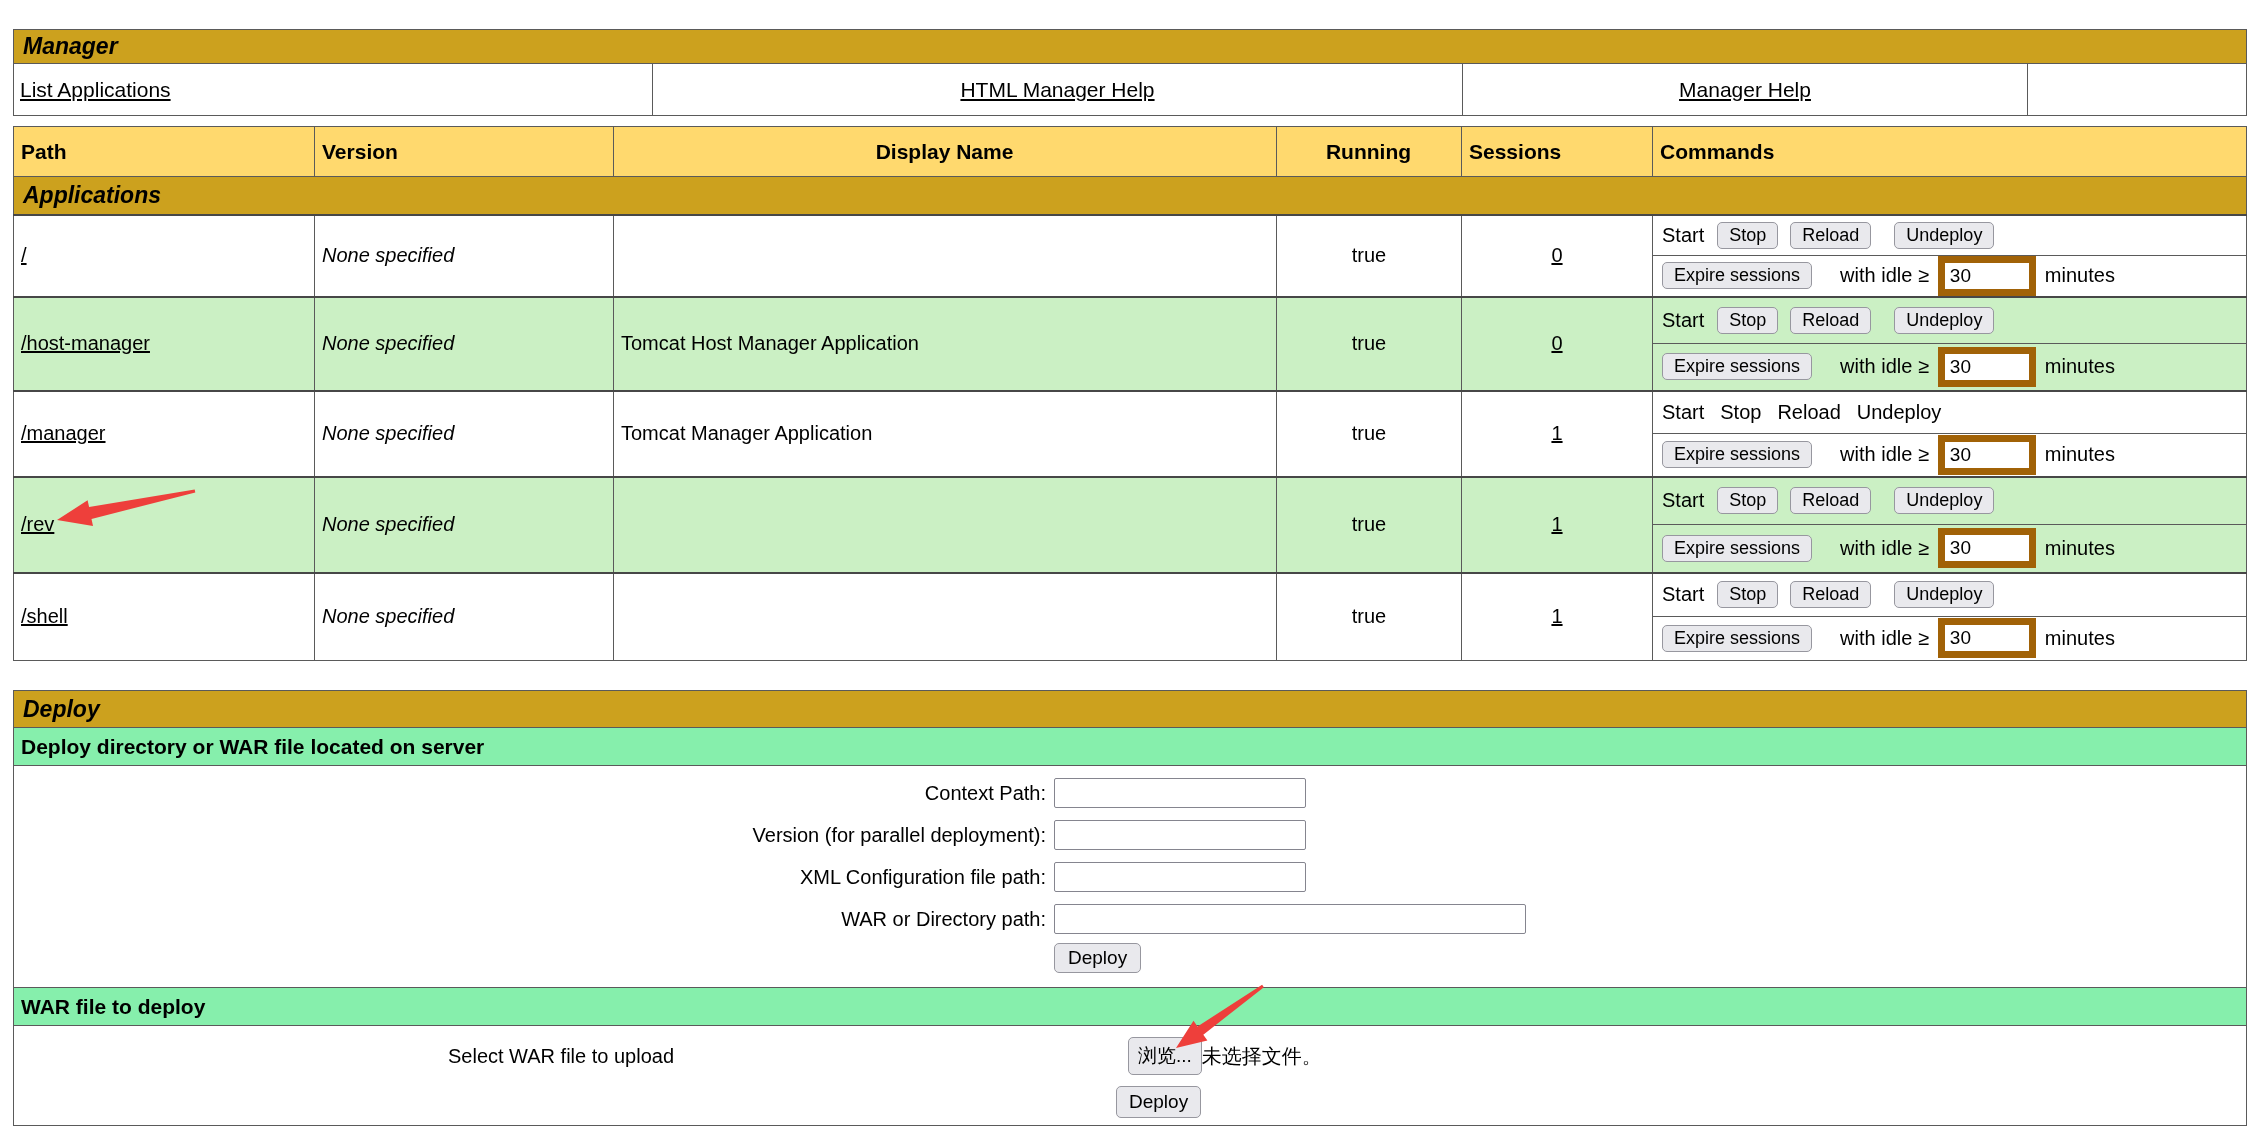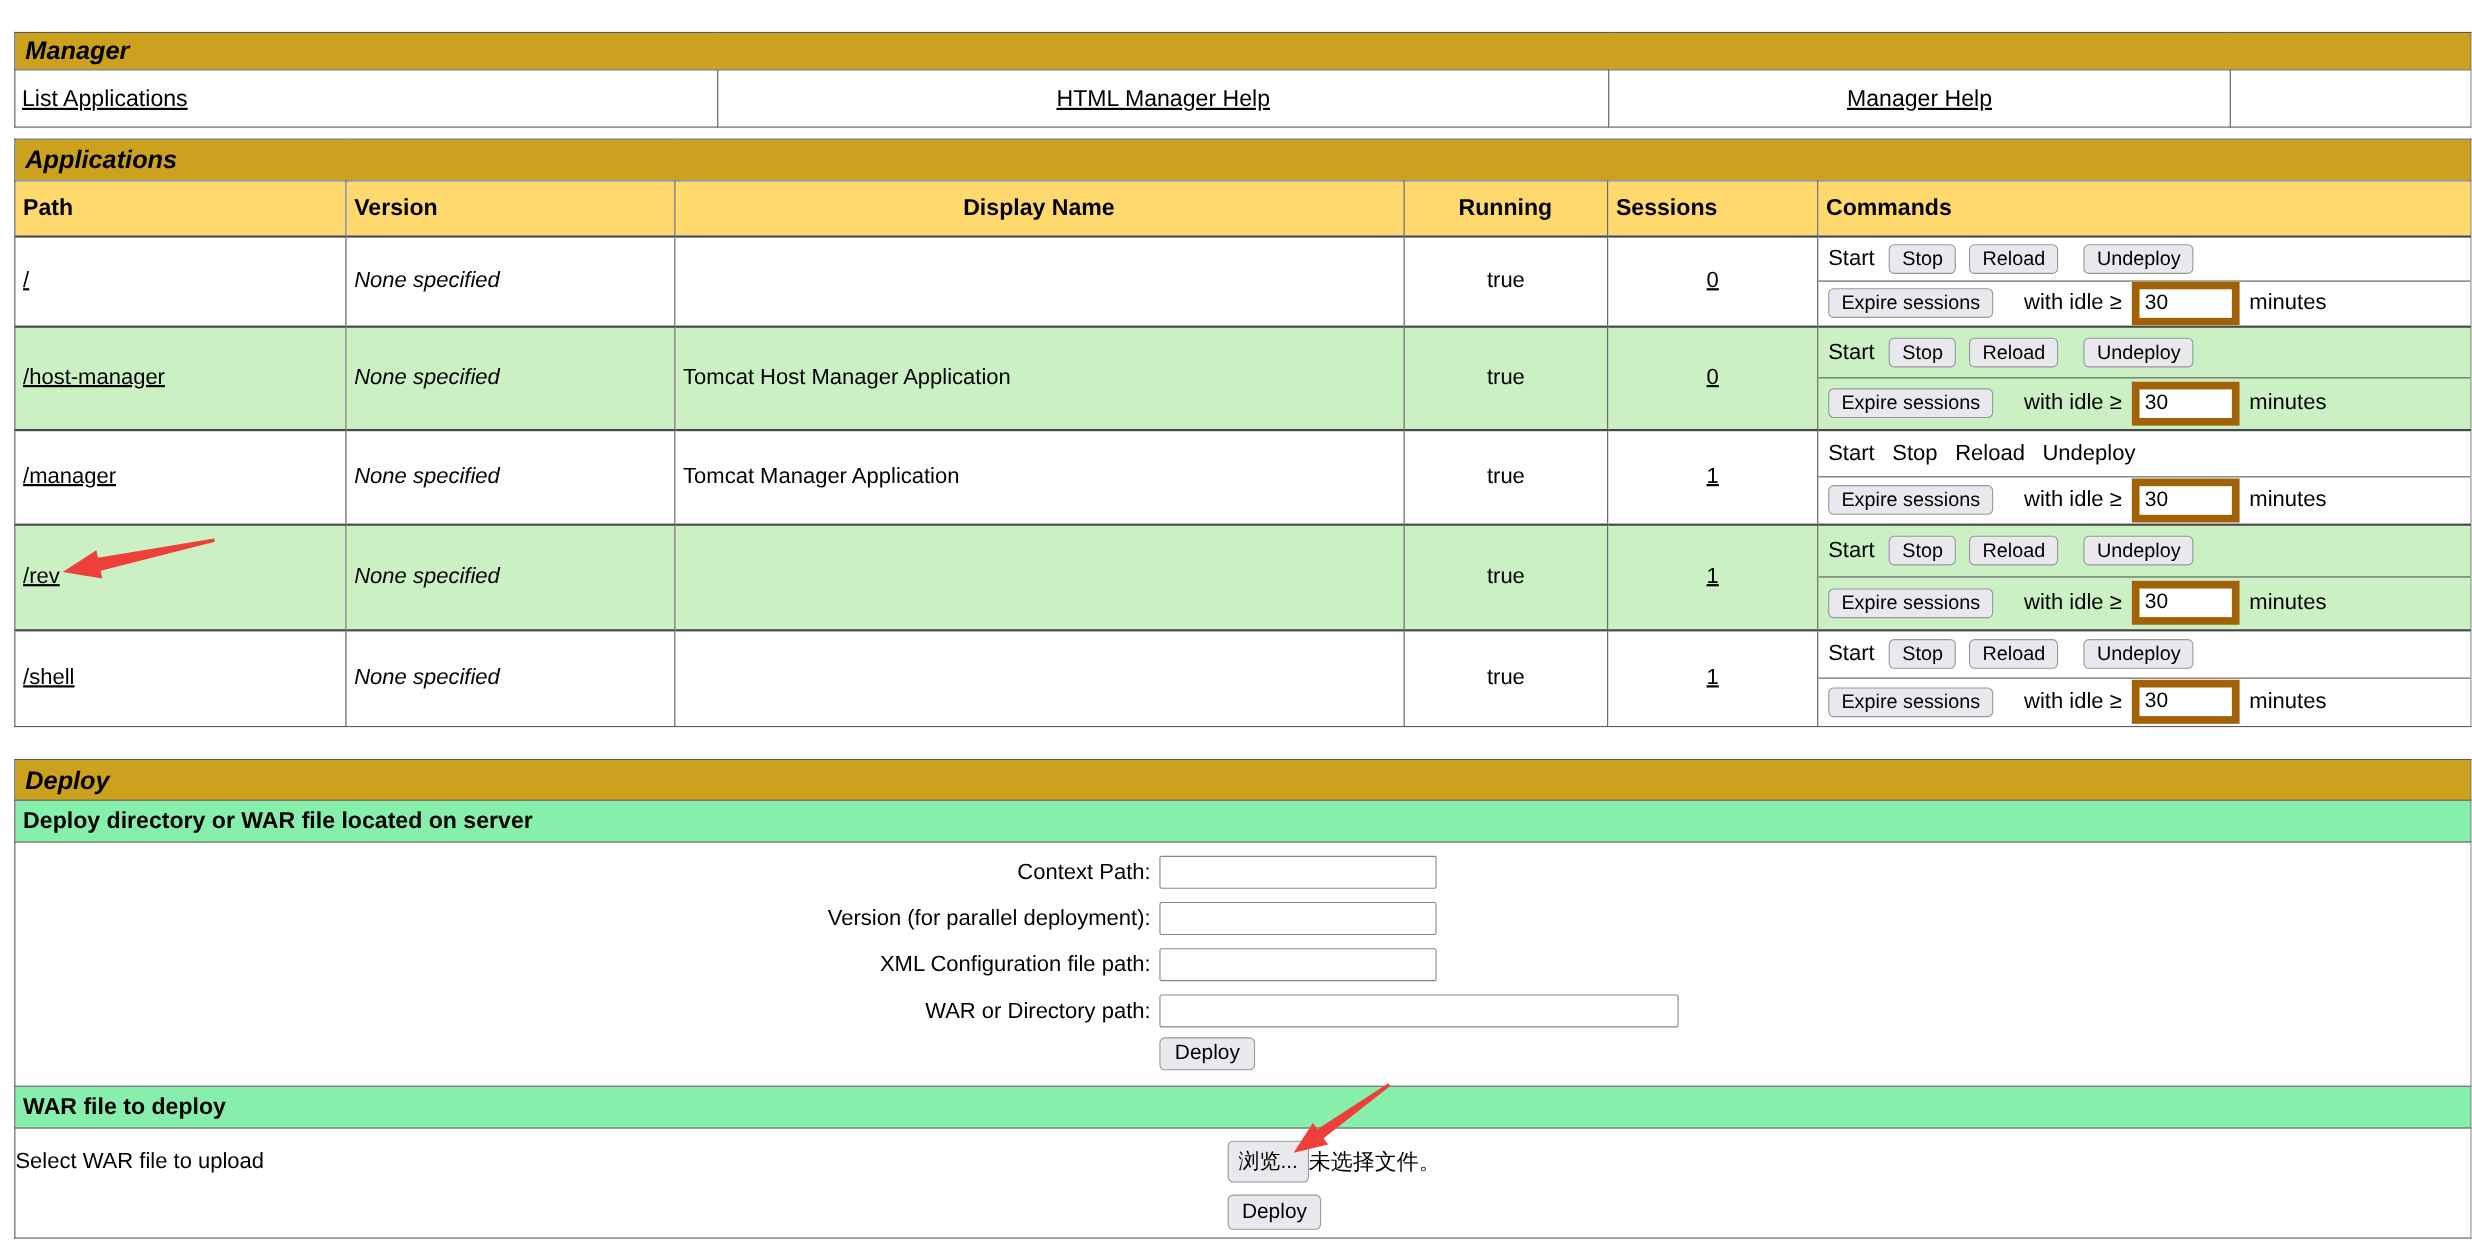--- a/index.html
+++ b/index.html
@@ -35,21 +35,21 @@
   .wi{margin-left:16px;}
   .tbl3{position:absolute;left:13px;top:690px;width:2234px;}
   .form-cell{padding:6px 0 0 0;vertical-align:top;margin-top:32px;}
   .form-row{display:flex;align-items:center;height:42px;}
   .form-row .flabel{flex:0 0 1032px;text-align:right;margin-right:8px;}
   .txt-in{width:240px;height:28px;border:1px solid #85858f;border-radius:2px;font-family:inherit;font-size:19px;padding:0 5px;}
   .txt-in.wide{width:460px;}
   .deploy-btn{margin-left:1040px;margin-top:3px;font-size:19px;padding:3px 13px;}
   .up-cell{padding:8px 0 0 0;vertical-align:top;}
   .up-row1{display:flex;align-items:center;height:44px;}
-  .up-row1 .ulabel{flex:0 0 1094px;text-align:left;margin-right:8px;}
+  .up-row1 .ulabel{flex:0 0 1094px;text-align:center;margin-right:20px;}
   .file-btn{font-size:19px;padding:5px 9px;margin-right:0;}
   .up-deploy{margin-left:1102px;margin-top:8px;font-size:19px;padding:4px 12px;}
   .overlay{position:absolute;left:0;top:0;width:2247px;height:1130px;pointer-events:none;z-index:10;}
 </style>
 </head>
 <body>
 
 <div class="page">
 
   <table class="tbl1">
@@ -75,30 +75,30 @@
   <table class="tbl2">
     <colgroup>
       <col style="width:301px">
         <col style="width:299px">
         <col style="width:663px">
       <col style="width:185px">
         <col style="width:191px">
         <col>
     </colgroup>
     <tbody>
-        <tr style="height:38px">
-      <th class="title-bar" colspan="6">Applications</th>
-    </tr>
-    <tr style="height:50px">
+        <tr style="height:50px">
       <th class="colhdr">Path</th>
       <th class="colhdr">Version</th>
       <th class="colhdr center">Display Name</th>
       <th class="colhdr center">Running</th>
       <th class="colhdr">Sessions</th>
       <th class="colhdr">Commands</th>
+    </tr>
+    <tr style="height:38px">
+      <th class="title-bar" colspan="6">Applications</th>
     </tr>
 
     <tr class="app-row" style="height:80px">
       <td class="c-path"><a class="blk" href="#">/</a></td>
       <td class="c-ver"><span class="ital">None specified</span></td>
       <td class="c-disp"><span></span></td>
       <td class="c-run"><span>true</span></td>
       <td class="c-sess"><a class="blk" href="#">0</a></td>
       <td class="c-cmd">
             <div class="cmd-wrap" style="height:80px">

